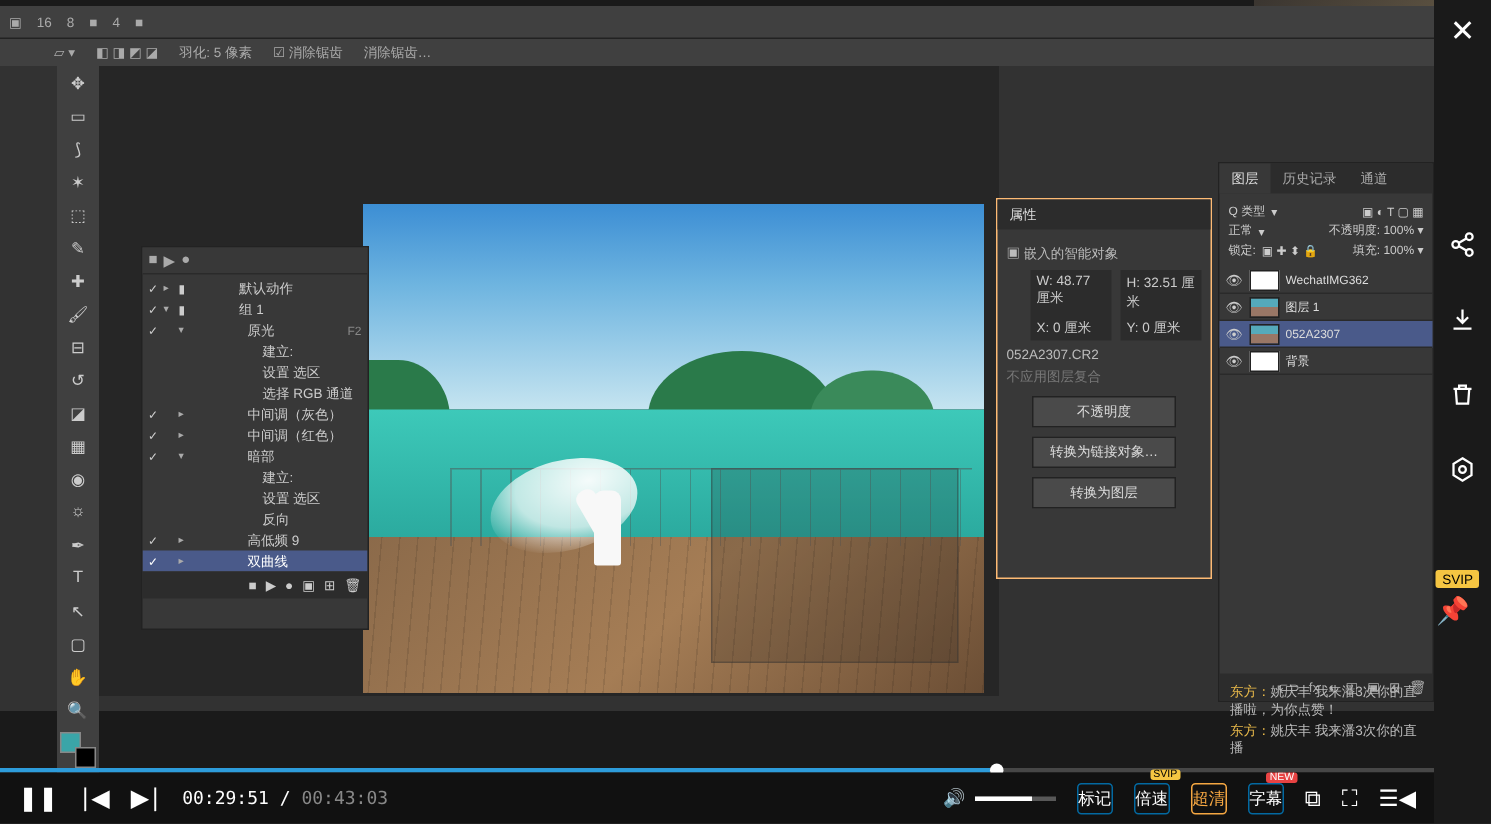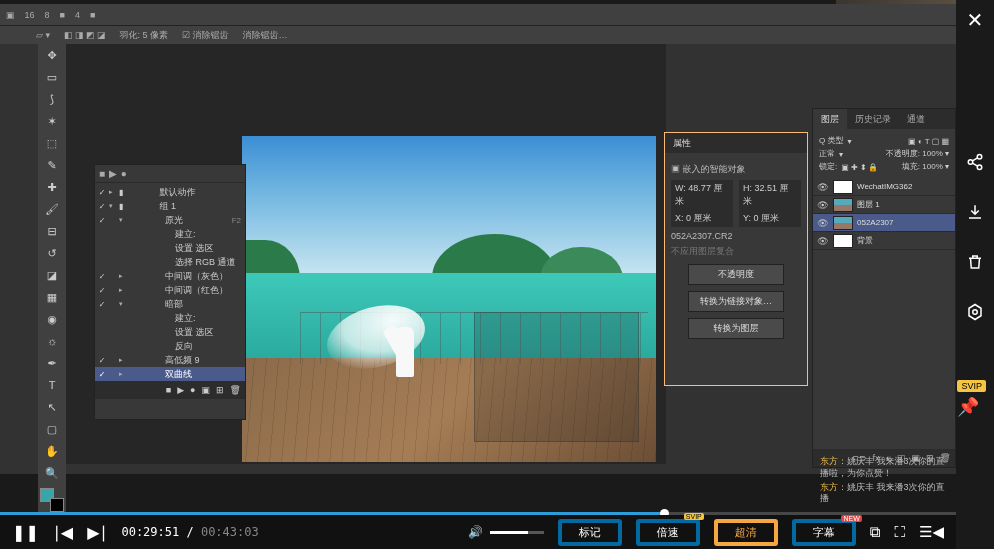--- a/index.html
+++ b/index.html
@@ -54,21 +54,21 @@
 .act-chk { width: 14px; text-align: center; font-size: 8px; }
 .act-sp { display: inline-block; }
 .act-exp { width: 10px; font-size: 7px; color: #aaa; }
 .act-label { flex: 1; white-space: nowrap; overflow: hidden; padding-left: 36px; }
 .act-key { color: #888; font-size: 8px; }
 .panel-footer { height: 18px; background: #2c2c2c; display: flex; align-items: center; justify-content: flex-end; padding: 0 4px; gap: 6px; }
 
 .props-panel { position: absolute; left: 664px; top: 128px; width: 144px; height: 254px; background: #383838; border: 1px solid #fdba74; font-size: 9px; }
 .props-body { padding: 6px; }
 .props-row { margin: 4px 0; color: #bbb; }
-.dim-row { display: flex; gap: 6px; }
+.dim-row { display: flex; gap: 6px; margin-left: 16px; }
 .dim-box { flex: 1; background: #2c2c2c; padding: 2px 4px; }
 .ps-btn { display: block; width: 96px; margin: 6px auto; padding: 3px 0; background: #4a4a4a; border: 1px solid #222; color: #ddd; text-align: center; cursor: pointer; font-size: 9px; }
 
 .layers-panel { position: absolute; left: 812px; top: 104px; width: 144px; height: 360px; background: #383838; border: 1px solid #222; font-size: 9px; }
 .tab-row { height: 20px; background: #2c2c2c; display: flex; align-items: center; }
 .tab { padding: 0 8px; height: 100%; display: flex; align-items: center; color: #aaa; }
 .tab.active { background: #383838; color: #ddd; }
 .layer-opts { padding: 4px 6px; }
 .layer-opts .row { display: flex; align-items: flex-end; gap: 4px; margin: 2px 0; font-size: 8px; }
 .layers-list { }
@@ -90,21 +90,21 @@
 .progress-knob { position: absolute; left: 69%; top: -3px; width: 9px; height: 9px; background: #fff; border-radius: 50%; }
 
 .player { position: absolute; left: 0; right: 38px; bottom: 0; height: 34px; background: #111; display: flex; align-items: center; padding: 0 12px; gap: 14px; color: #fff; font-size: 12px; }
 .pb-btn { cursor: pointer; font-size: 16px; }
 .time { font-family: monospace; font-size: 12px; }
 .time .total { color: #888; }
 .spacer { flex: 1; }
 .vol { display: flex; align-items: center; gap: 6px; }
 .vol-track { width: 54px; height: 3px; background: rgba(255,255,255,0.3); position: relative; }
 .vol-fill { height: 100%; width: 70%; background: #fff; }
-.pill { border: 4px solid #0369a1; border-radius: 3px; padding: 2px 17px; cursor: pointer; font-size: 11px; position: relative; }
+.pill { border: 1px solid #0369a1; border-radius: 3px; padding: 2px 0; cursor: pointer; font-size: 11px; position: relative; }
 .pill.orange { color: #f5a742; border-color: #f5a742; }
 .new-badge { position: absolute; top: -8px; right: -10px; background: #e84343; color: #fff; font-size: 7px; padding: 0 2px; border-radius: 2px; }
 .svip-sm { position: absolute; top: -10px; right: -8px; background: #f5c542; color: #000; font-size: 7px; padding: 0 2px; border-radius: 2px; }
 .ctrl-icon { font-size: 15px; cursor: pointer; }
 </style>
 </head>
 <body>
 
 <div class="title">4月27日.mov</div>
 <div class="webcam"></div>

